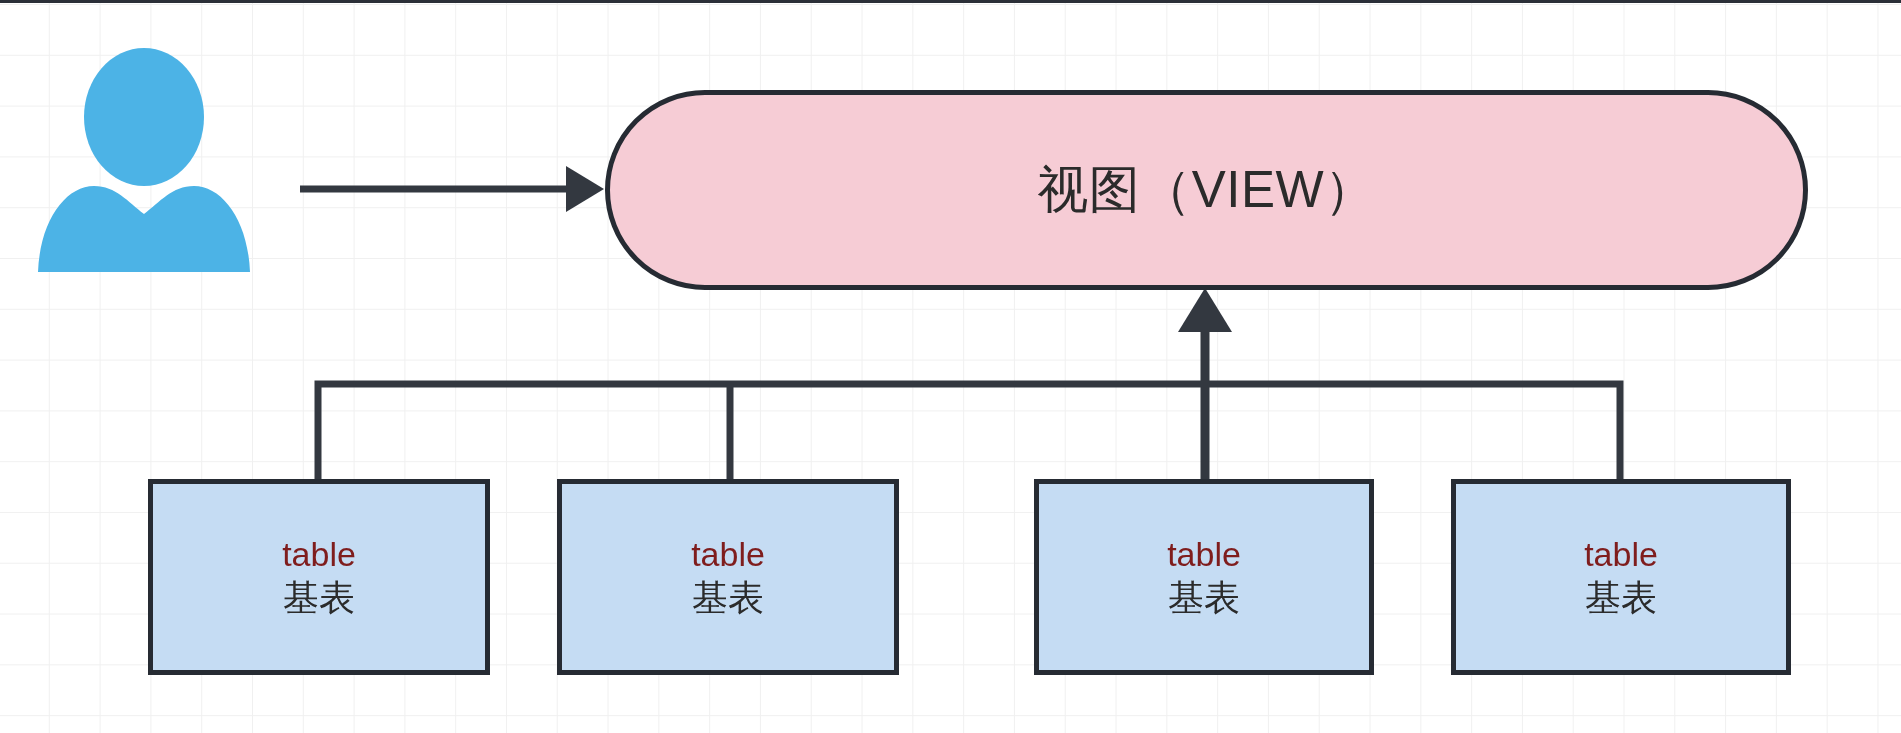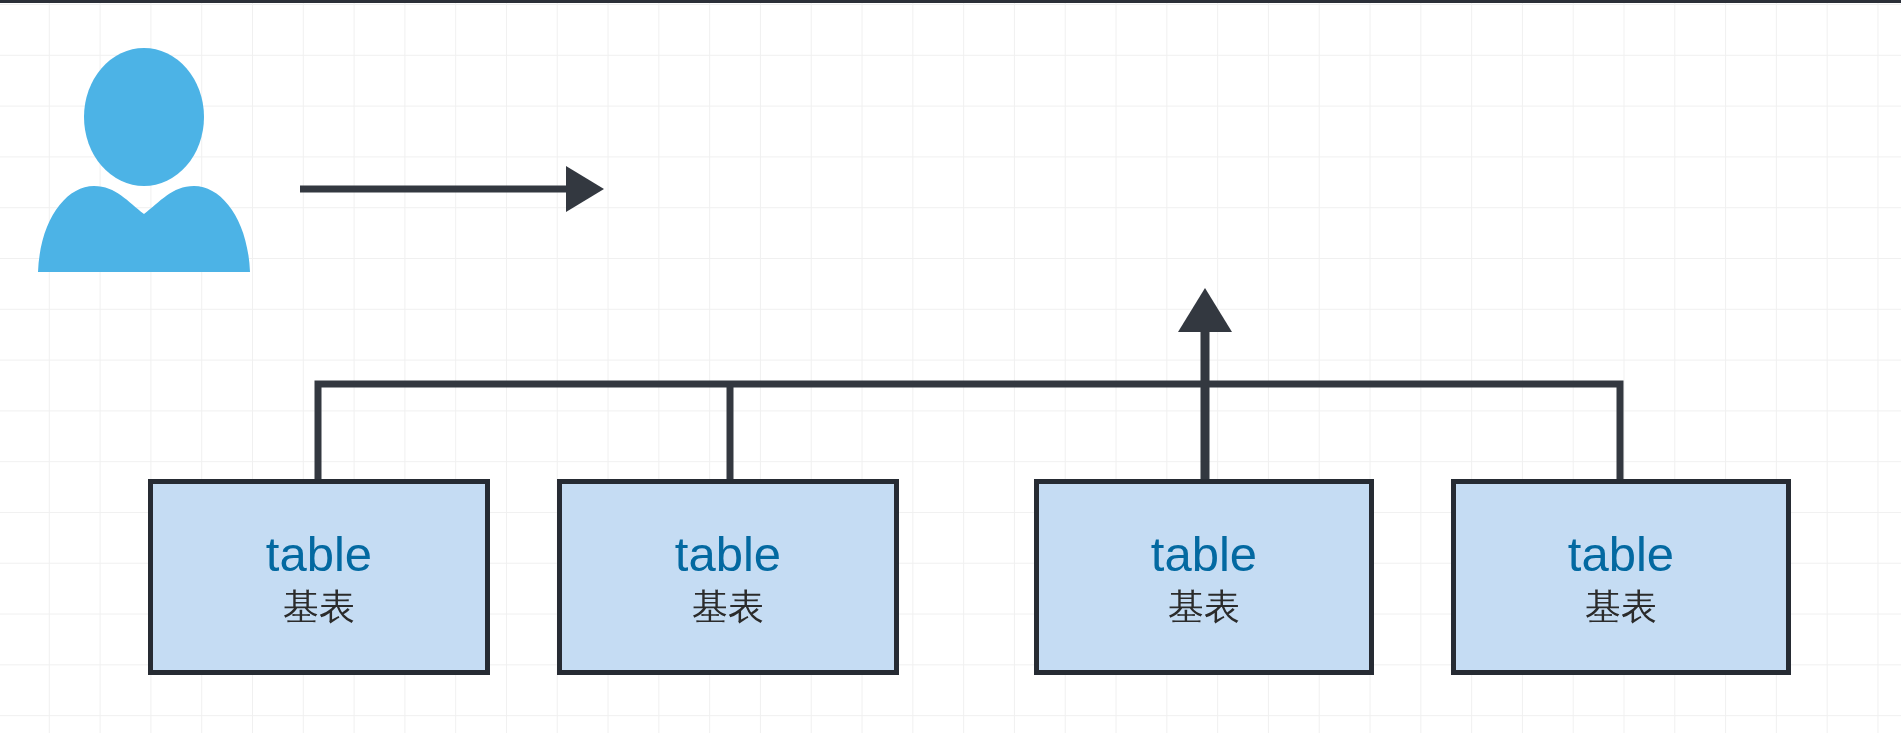--- a/index.html
+++ b/index.html
@@ -83,22 +83,22 @@
     box-sizing: border-box;
     background: #c5dcf3;
     border: 5px solid #262b33;
     display: flex;
     flex-direction: column;
     align-items: center;
     justify-content: center;
     line-height: 1.22;
   }
   .table-node .line-en {
-    font-size: 49px;
-    color: #0369a1;
+    font-size: 34px;
+    color: #7f1d1d;
   }
   .table-node .line-cn {
     font-size: 36px;
     color: #2b2b2b;
   }
   #table-node-0 { left: 148px;  width: 342px; }
   #table-node-1 { left: 557px;  width: 342px; }
   #table-node-2 { left: 1034px; width: 340px; }
   #table-node-3 { left: 1451px; width: 340px; }
 </style>
@@ -136,20 +136,23 @@
       <path d="M318,481 L318,384 L1620,384 L1620,481" fill="none" stroke="#333840" stroke-width="7" stroke-linejoin="miter"></path>
       <line x1="730" y1="384" x2="730" y2="481" stroke="#333840" stroke-width="7"></line>
     </g>
 
     <g>
       <line x1="1205" y1="481" x2="1205" y2="330" stroke="#333840" stroke-width="9"></line>
       <path d="M1178,332 L1205,288 L1232,332 Z" fill="#333840"></path>
     </g>
   </svg>
 
+  <div id="view-node">
+    <span class="node-label">视图（VIEW）</span>
+  </div>
 
   <div class="table-node" id="table-node-0">
     <span class="line-en">table</span>
     <span class="line-cn">基表</span>
   </div>
 
   <div class="table-node" id="table-node-1">
     <span class="line-en">table</span>
     <span class="line-cn">基表</span>
   </div>

